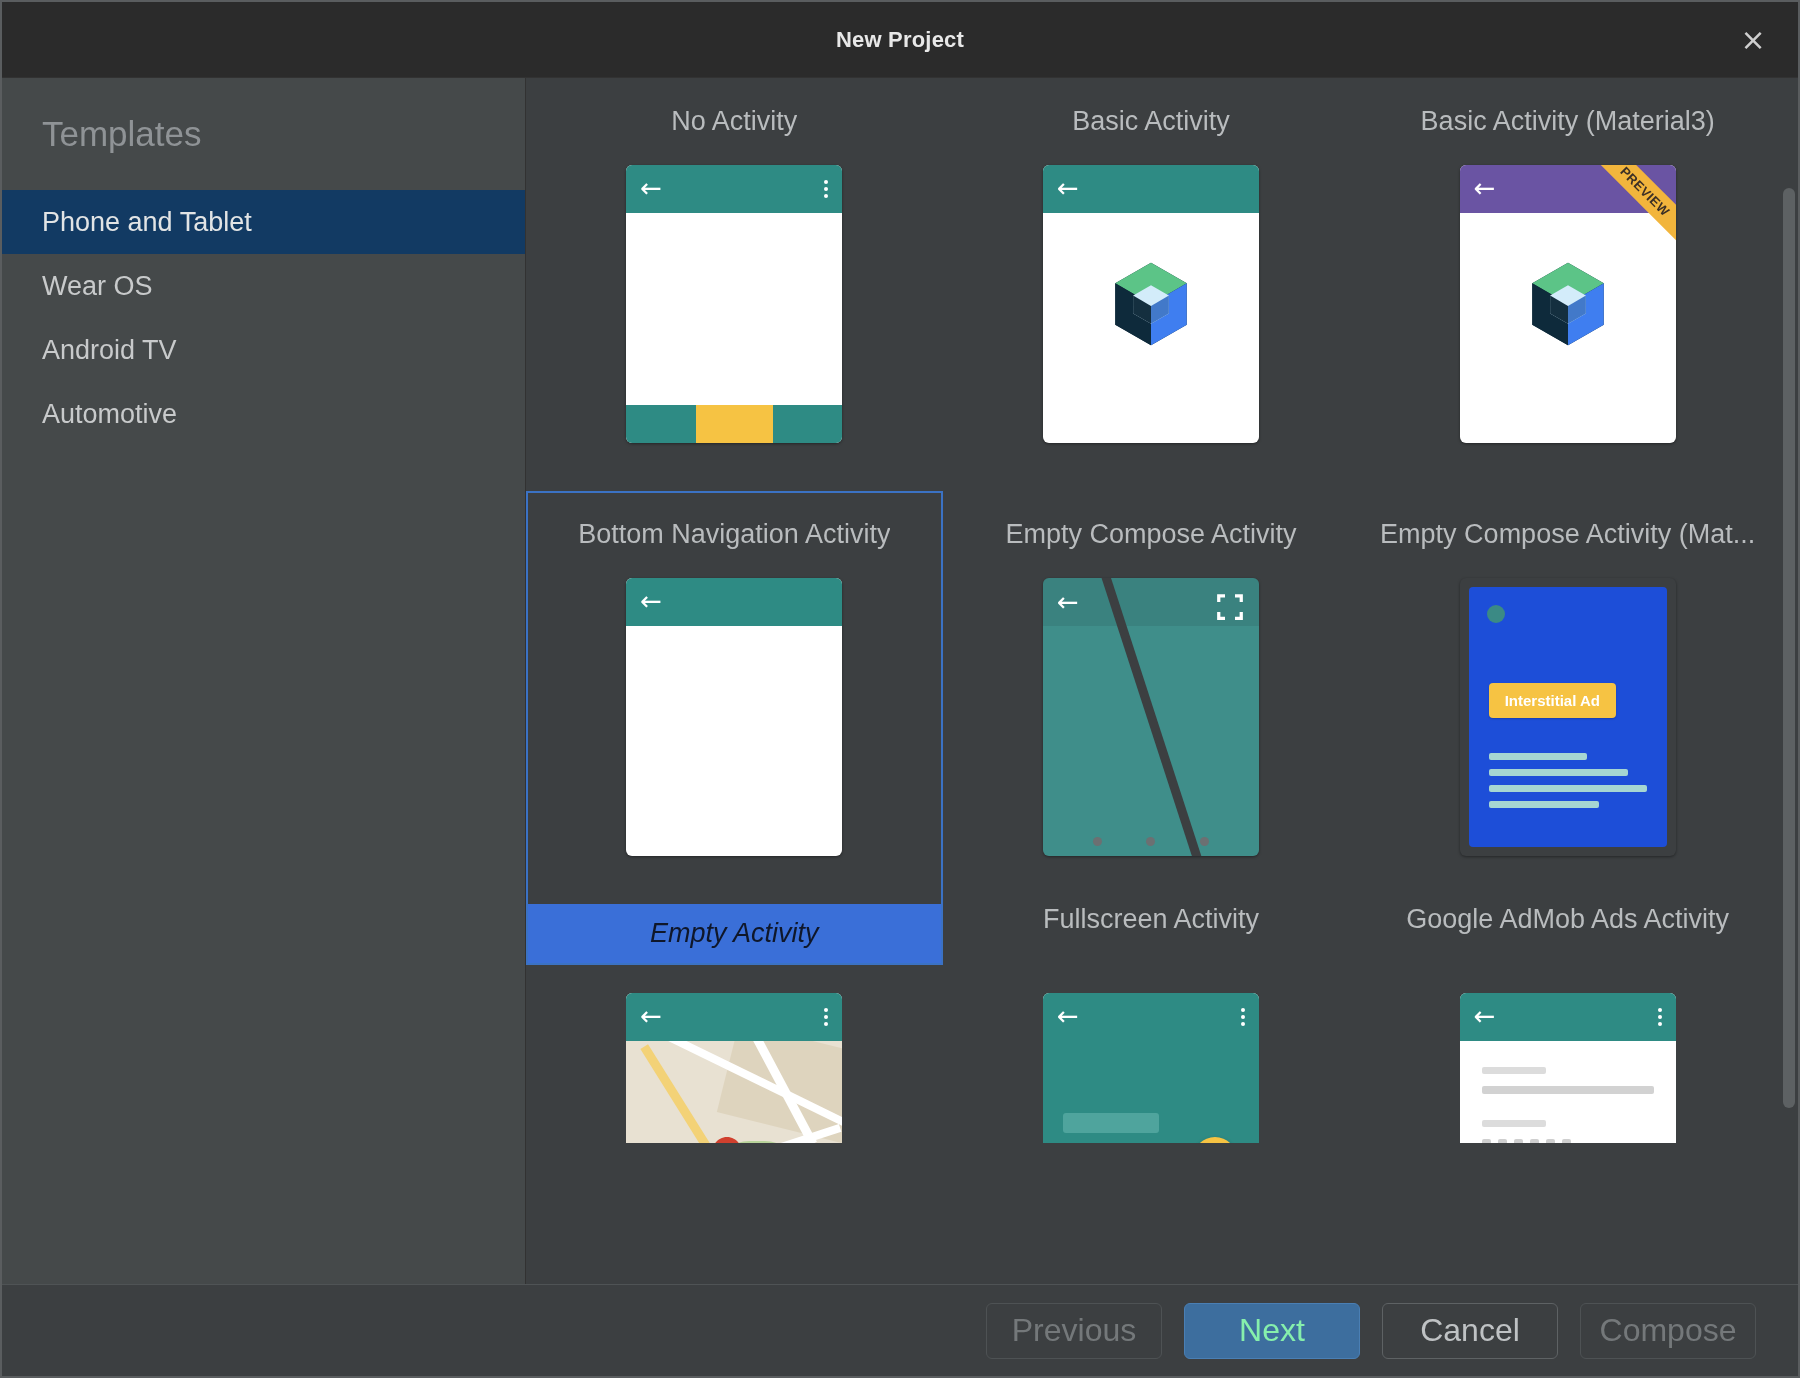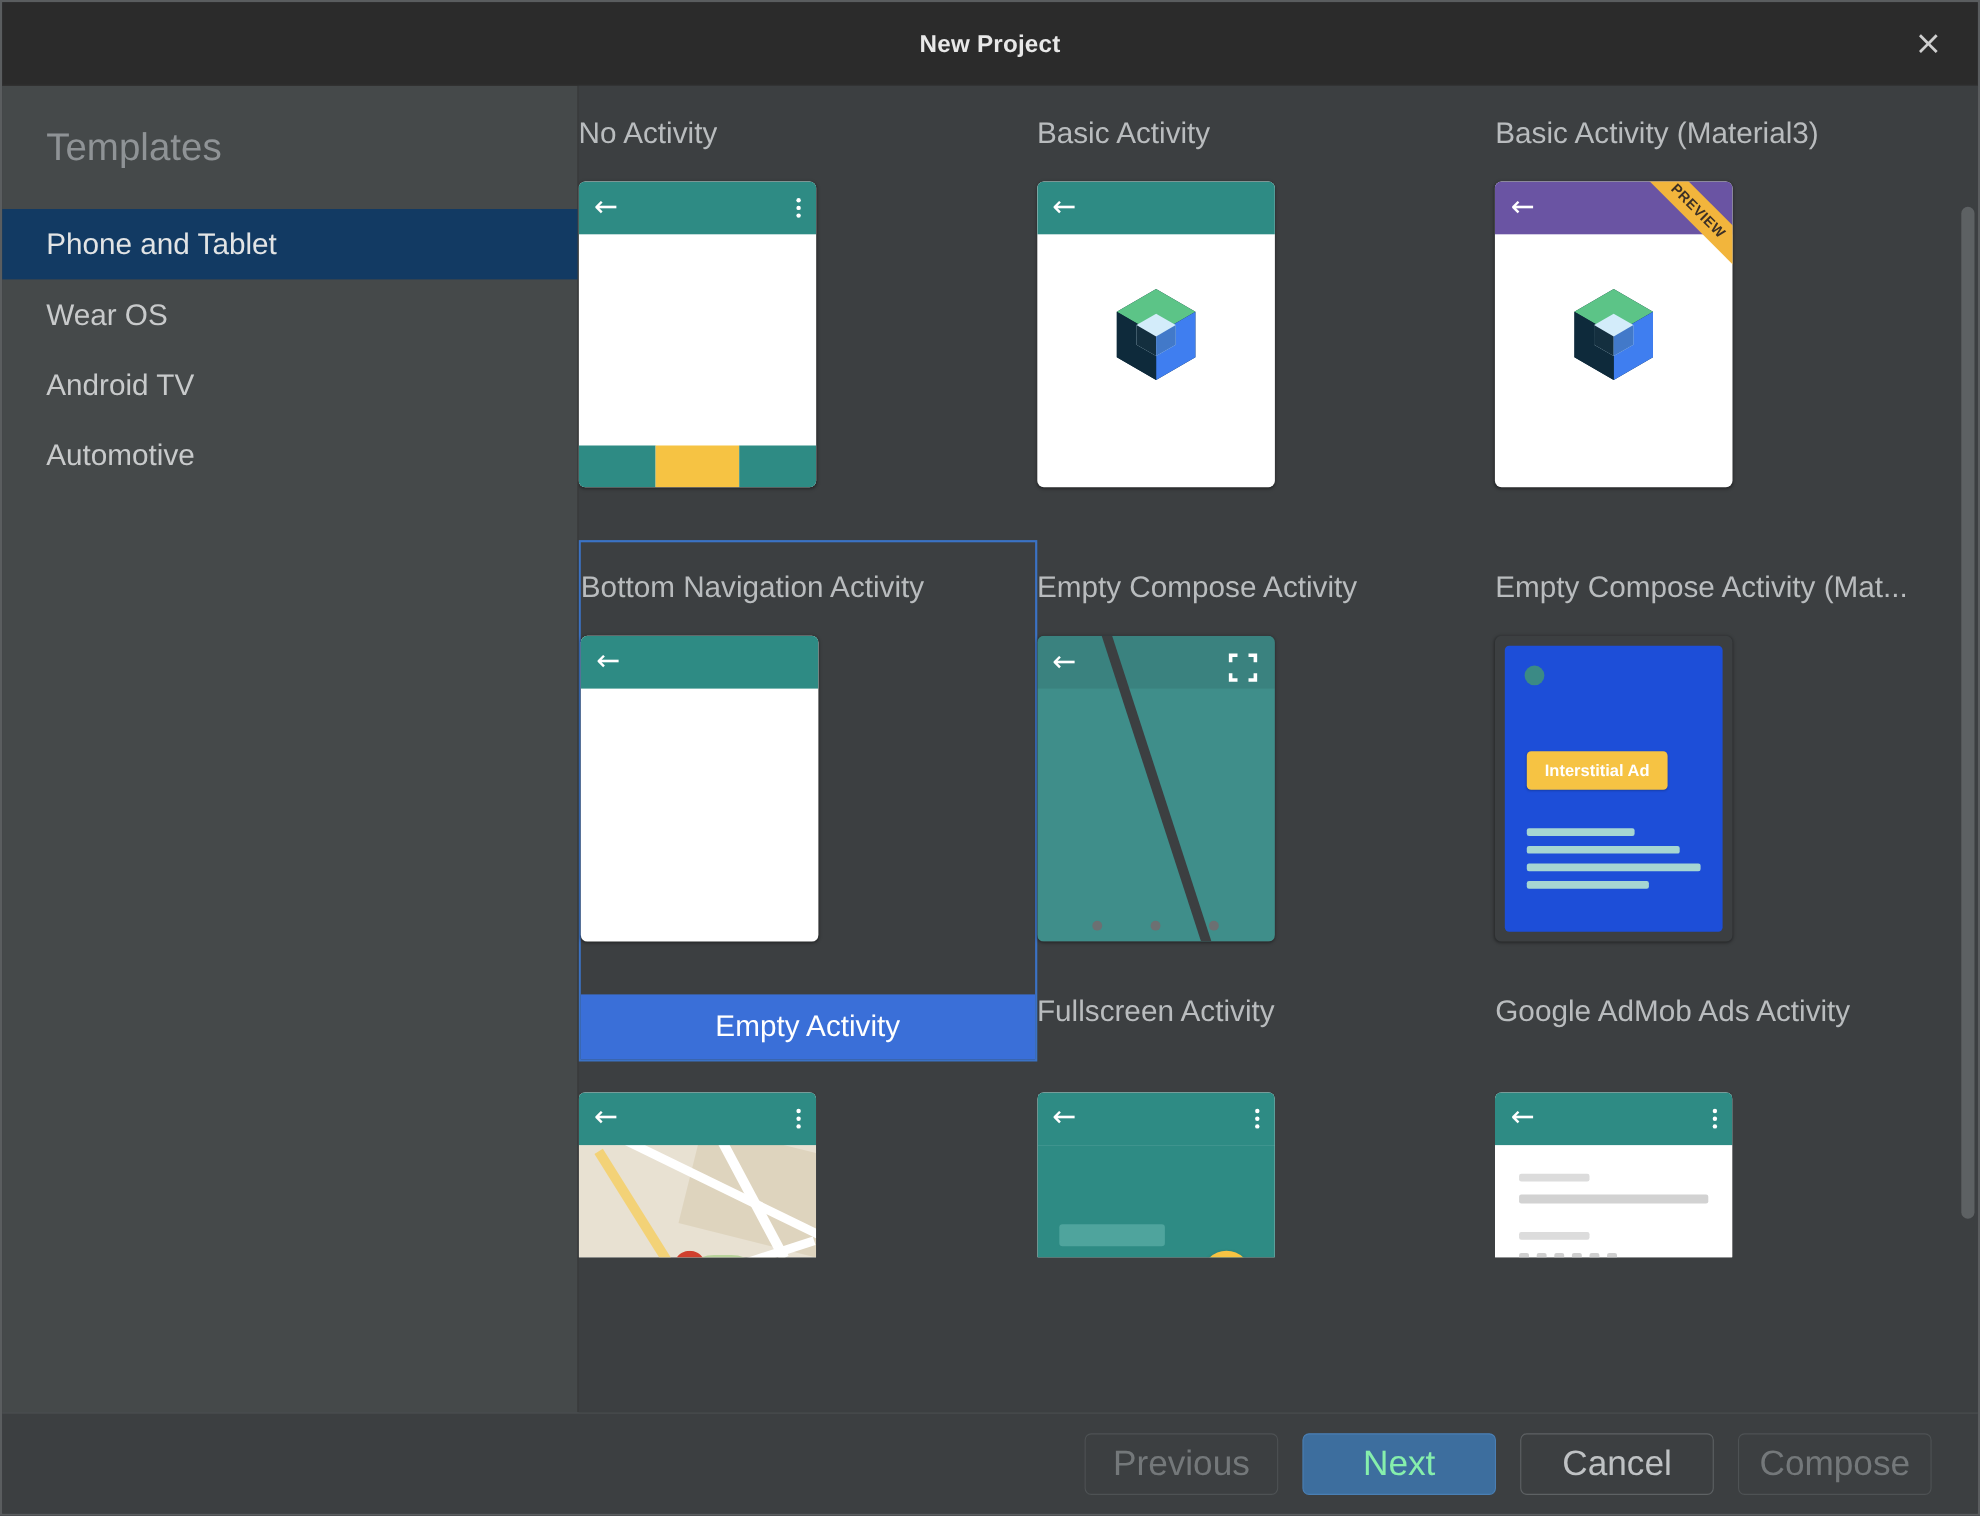--- a/index.html
+++ b/index.html
@@ -69,36 +69,36 @@
     position: relative;
     overflow: hidden;
   }
   .grid {
     padding: 0 0 0 0;
     display: grid;
     grid-template-columns: repeat(3, 1fr);
     width: 1250px;
   }
   .cell {
-    display: flex; flex-direction: column; align-items: flex-start;
+    display: flex; flex-direction: column; align-items: center;
     padding-top: 28px;
   }
   .cell-label {
     font-size: 27px; color: #b9bcbe;
     text-align: center;
     margin-bottom: 28px;
     white-space: nowrap; overflow: hidden;
   }
   .cell.selected-cell {
     border: 2px solid #3b72c4;
     padding-top: 26px;
   }
   .cell-label.selected-label {
-    background: #3a6fd8; color: #ffffff;
-    width: 100%; padding: 14px 0; margin-bottom: 0;
+    background: #3a6fd8; color: #0f172a;
+    width: 100%; padding: 14px 0; margin-bottom: 0; font-style: italic;
   }
   .thumb-wrap {
     height: 300px;
     display: flex; align-items: flex-start; justify-content: center;
     margin-bottom: 26px;
   }
 
   
   .phone {
     width: 216px; height: 278px;

